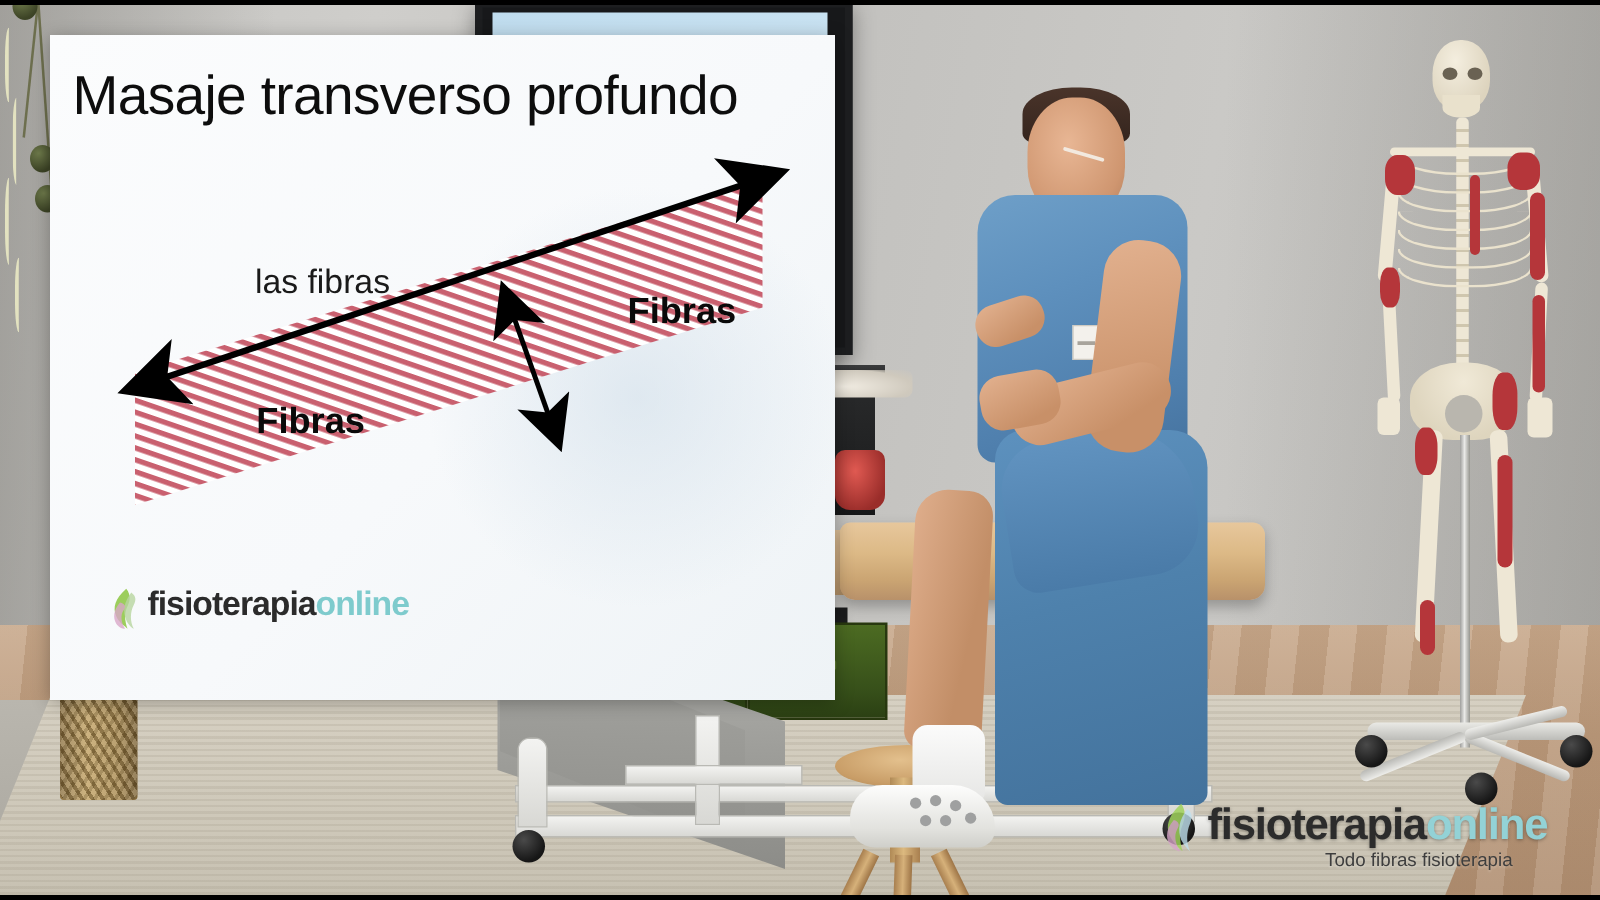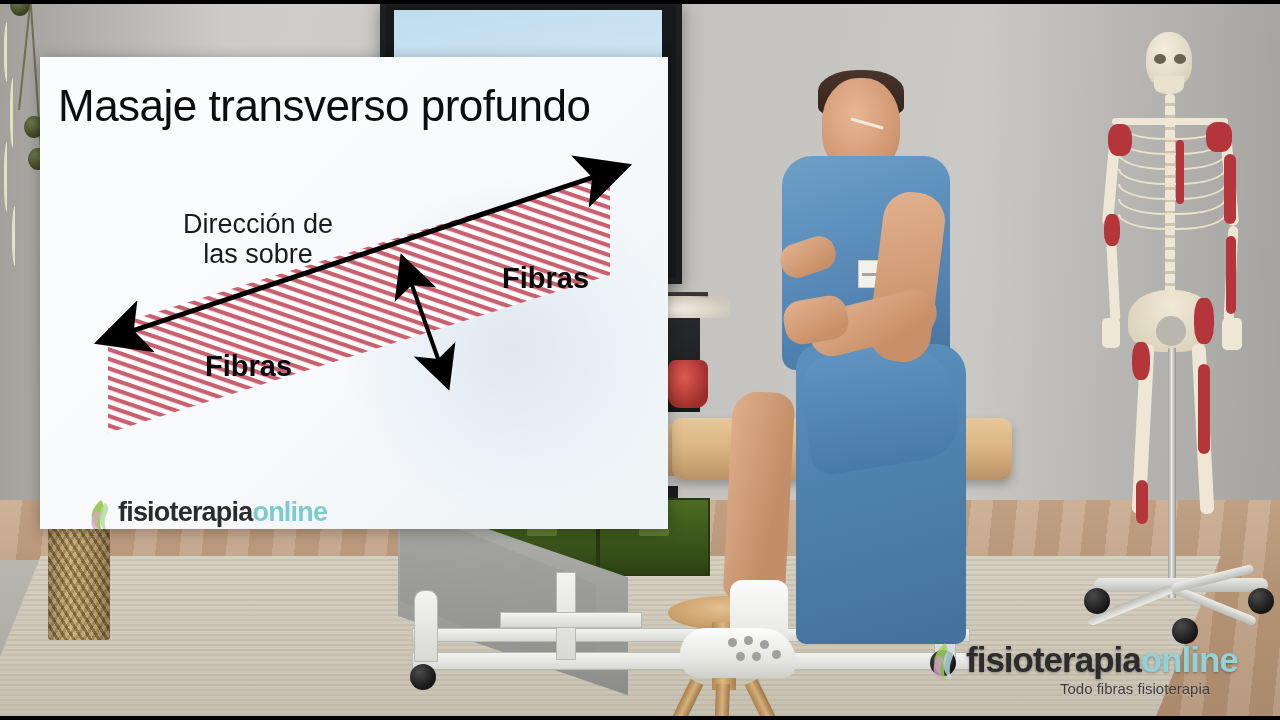--- a/index.html
+++ b/index.html
@@ -319,25 +319,24 @@
     position: absolute; left: 158px; top: 200px; width: 20px; height: 26px;
     background: #f3f1ec; border: 1px solid #cfcbc2;
   }
   .badge::after {
     content: ""; position: absolute; left: 3px; top: 12px; width: 14px; height: 3px;
     background: #a8a49c;
   }
 
   
   .slide {
-    position: absolute; left: 40px; top: 28px; width: 628px; height: 472px;
+    position: absolute; left: 40px; top: 28px; width: 628px; height: 532px;
     background: linear-gradient(135deg, #fbfcfd 0%, #f7f9fb 55%, #eef3f6 100%);
     box-shadow: 0 2px 14px rgba(0,0,0,0.30);
     overflow: hidden;
-    margin-top: 29px;
   }
   .slide-ghost {
     position: absolute; left: 300px; top: 120px; width: 340px; height: 340px;
     background: radial-gradient(circle at 50% 50%, rgba(205,220,232,0.55), rgba(205,220,232,0) 70%);
     pointer-events: none;
   }
   .slide-title {
     position: absolute; left: 18px; top: 24px;
     font-size: 44px; color: #0d0d0d; letter-spacing: -0.5px; white-space: nowrap;
   }
@@ -559,22 +558,22 @@
       </defs>
 
       <polygon points="68,270 570,115 570,218 68,376" fill="url(#fiberStripes)"></polygon>
 
       <line x1="80" y1="278" x2="566" y2="116" stroke="#000000" stroke-width="5" marker-start="url(#arrowStart)" marker-end="url(#arrowEnd)"></line>
 
       <line x1="368" y1="112" x2="402" y2="208" stroke="#000000" stroke-width="4" marker-start="url(#arrowStart)" marker-end="url(#arrowEnd)" transform="translate(0,105)"></line>
     </svg>
 
     <div class="direction-label">
-      <span>Dirección de</span><br>
-      <span>las sobre</span>
+      <br>
+      <span>las fibras</span>
     </div>
 
     <div class="fibras-top">Fibras</div>
     <div class="fibras-bottom">Fibras</div>
 
     <div class="slide-logo">
       <svg class="logo-leaf" viewBox="0 0 26 34">
         <path d="M13 1 C4 9 2 16 5 23 C7 28 12 31 14 33 C12 27 11 21 14 15 C16 11 17 6 13 1 z" fill="#8cc63f" opacity="0.85"></path>
         <path d="M17 4 C11 12 10 19 13 26 C14 29 17 32 19 33 C16 27 16 20 19 14 C21 10 21 7 17 4 z" fill="#b8d6a0" opacity="0.8"></path>
         <path d="M8 12 C3 18 2 24 5 29 C7 32 10 33 12 33 C9 28 8 22 11 18 C13 15 12 13 8 12 z" fill="#d9a8c8" opacity="0.8"></path>

